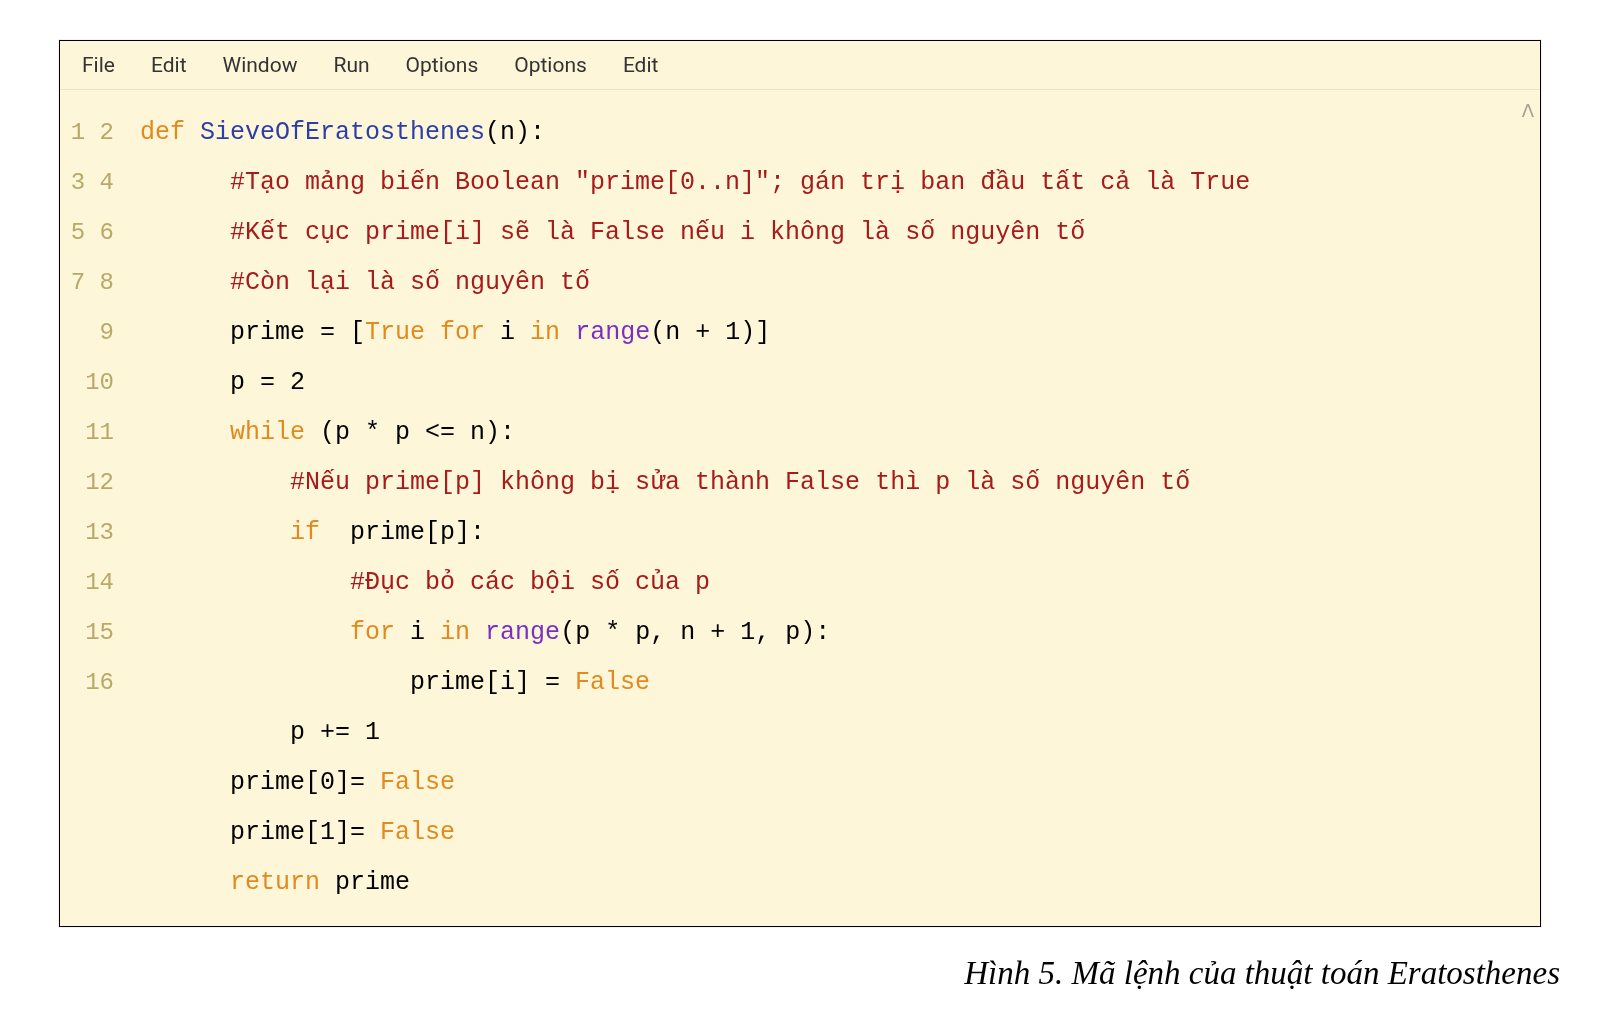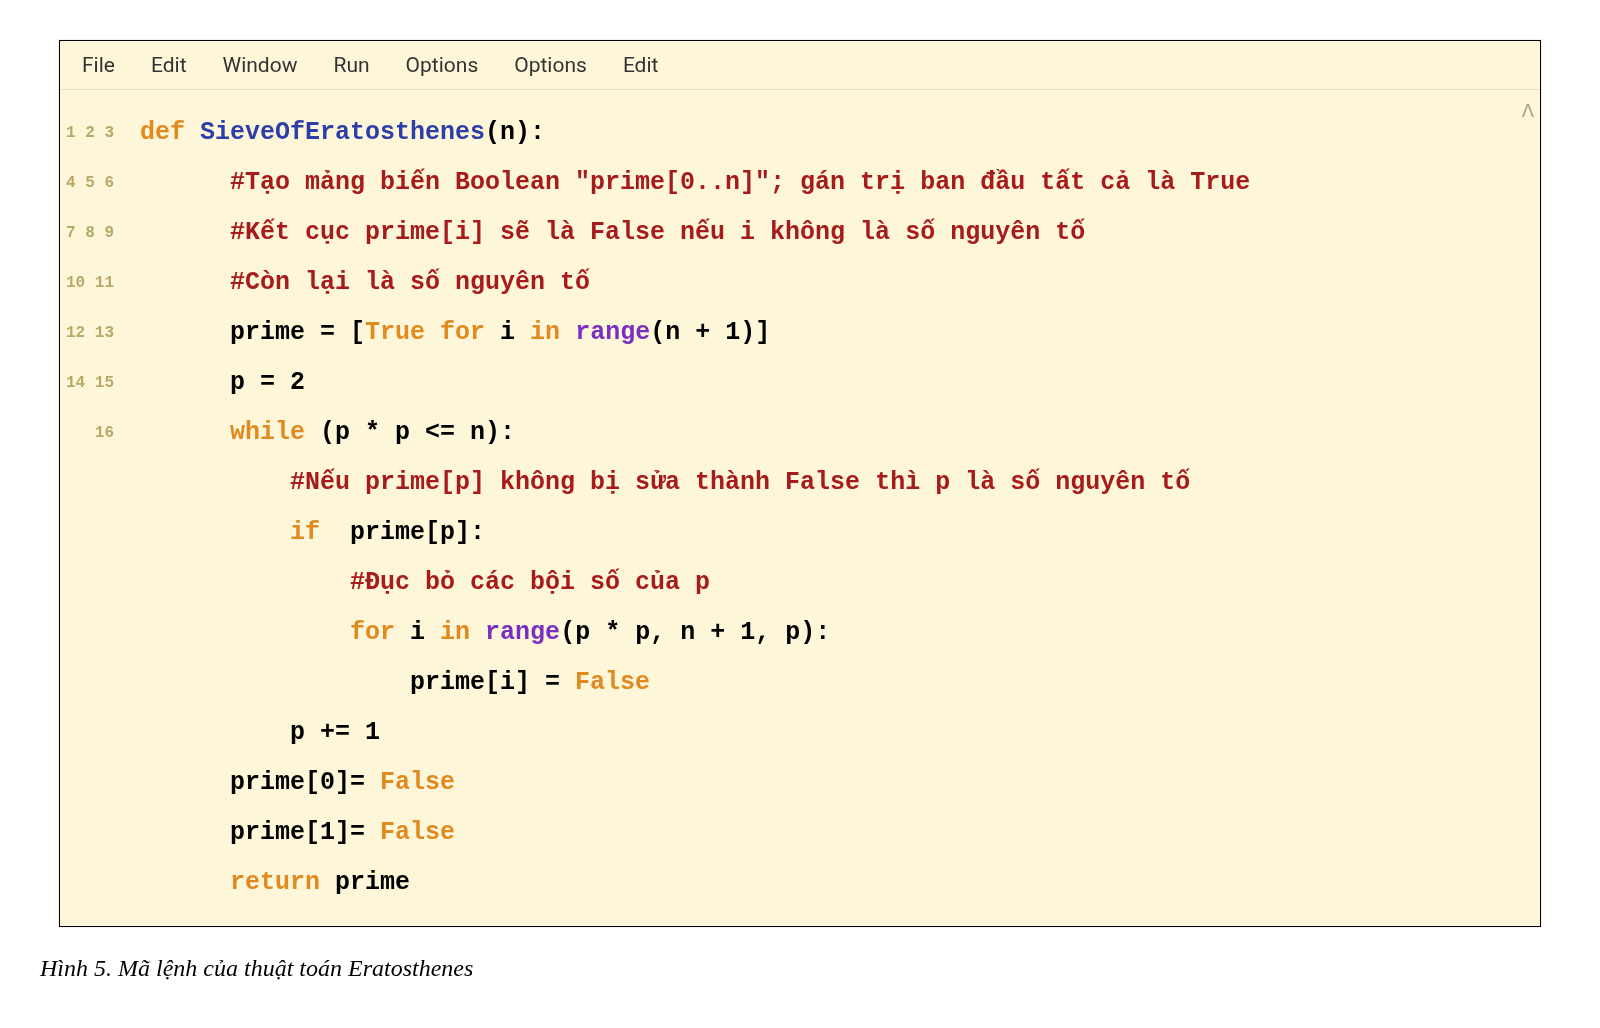--- a/index.html
+++ b/index.html
@@ -31,55 +31,55 @@
   .code-area {
     display: flex;
     position: relative;
   }
   .gutter {
     width: 54px;
     text-align: right;
     padding: 18px 8px 18px 0;
     color: #b8a968;
     font-family: "Courier New", monospace;
-    font-size: 16px;
+    font-size: 24px;
     line-height: 50px;
     user-select: none;
-    font-weight: 700;
+    font-weight: 400;
   }
   .code {
     flex: 1;
     padding: 18px 0 18px 18px;
     font-family: "Courier New", monospace;
     font-size: 25px;
     line-height: 50px;
     white-space: pre;
     overflow-x: auto;
-    font-weight: bold;
+    font-weight: normal;
     color: #000;
   }
   .code .kw   { color: #e08a1f; } 
   .code .fn   { color: #2c3ea8; } 
   .code .cm   { color: #a61b1b; } 
   .code .bi   { color: #7a2fbf; } 
   .code .bl   { color: #e08a1f; }
   .code .txt  { color: #000; }
   .scroll-hint {
     position: absolute;
     top: 10px;
     right: 6px;
     font-size: 18px;
     color: #a8a190;
     user-select: none;
   }
   .caption {
-    text-align: left;
+    text-align: right;
     font-style: italic;
     font-family: "Times New Roman", serif;
-    font-size: 24px;
+    font-size: 33px;
     margin-top: 28px;
     color: #000;
   }
 </style>
 </head>
 <body>
 
 <div class="editor-window">
   <div class="menu-bar" id="menu-bar">
       <span class="menu-item">File</span>

